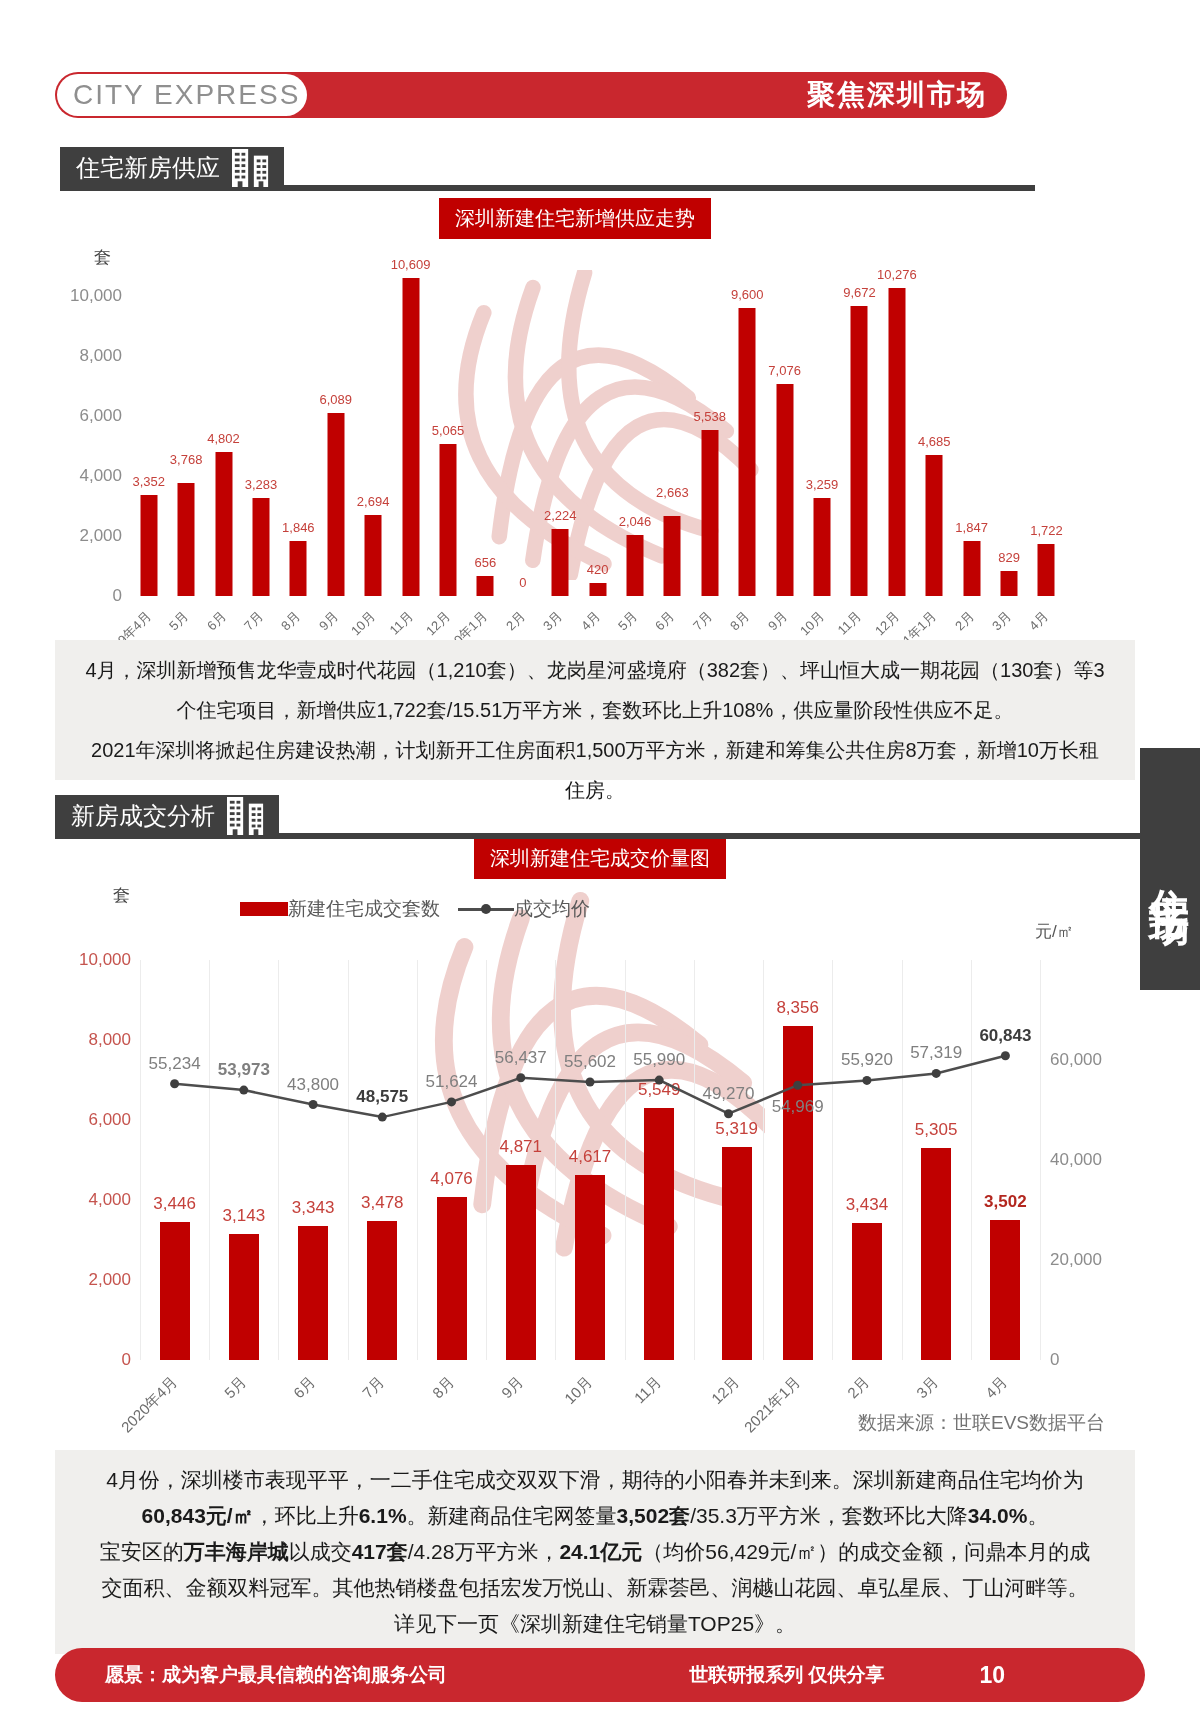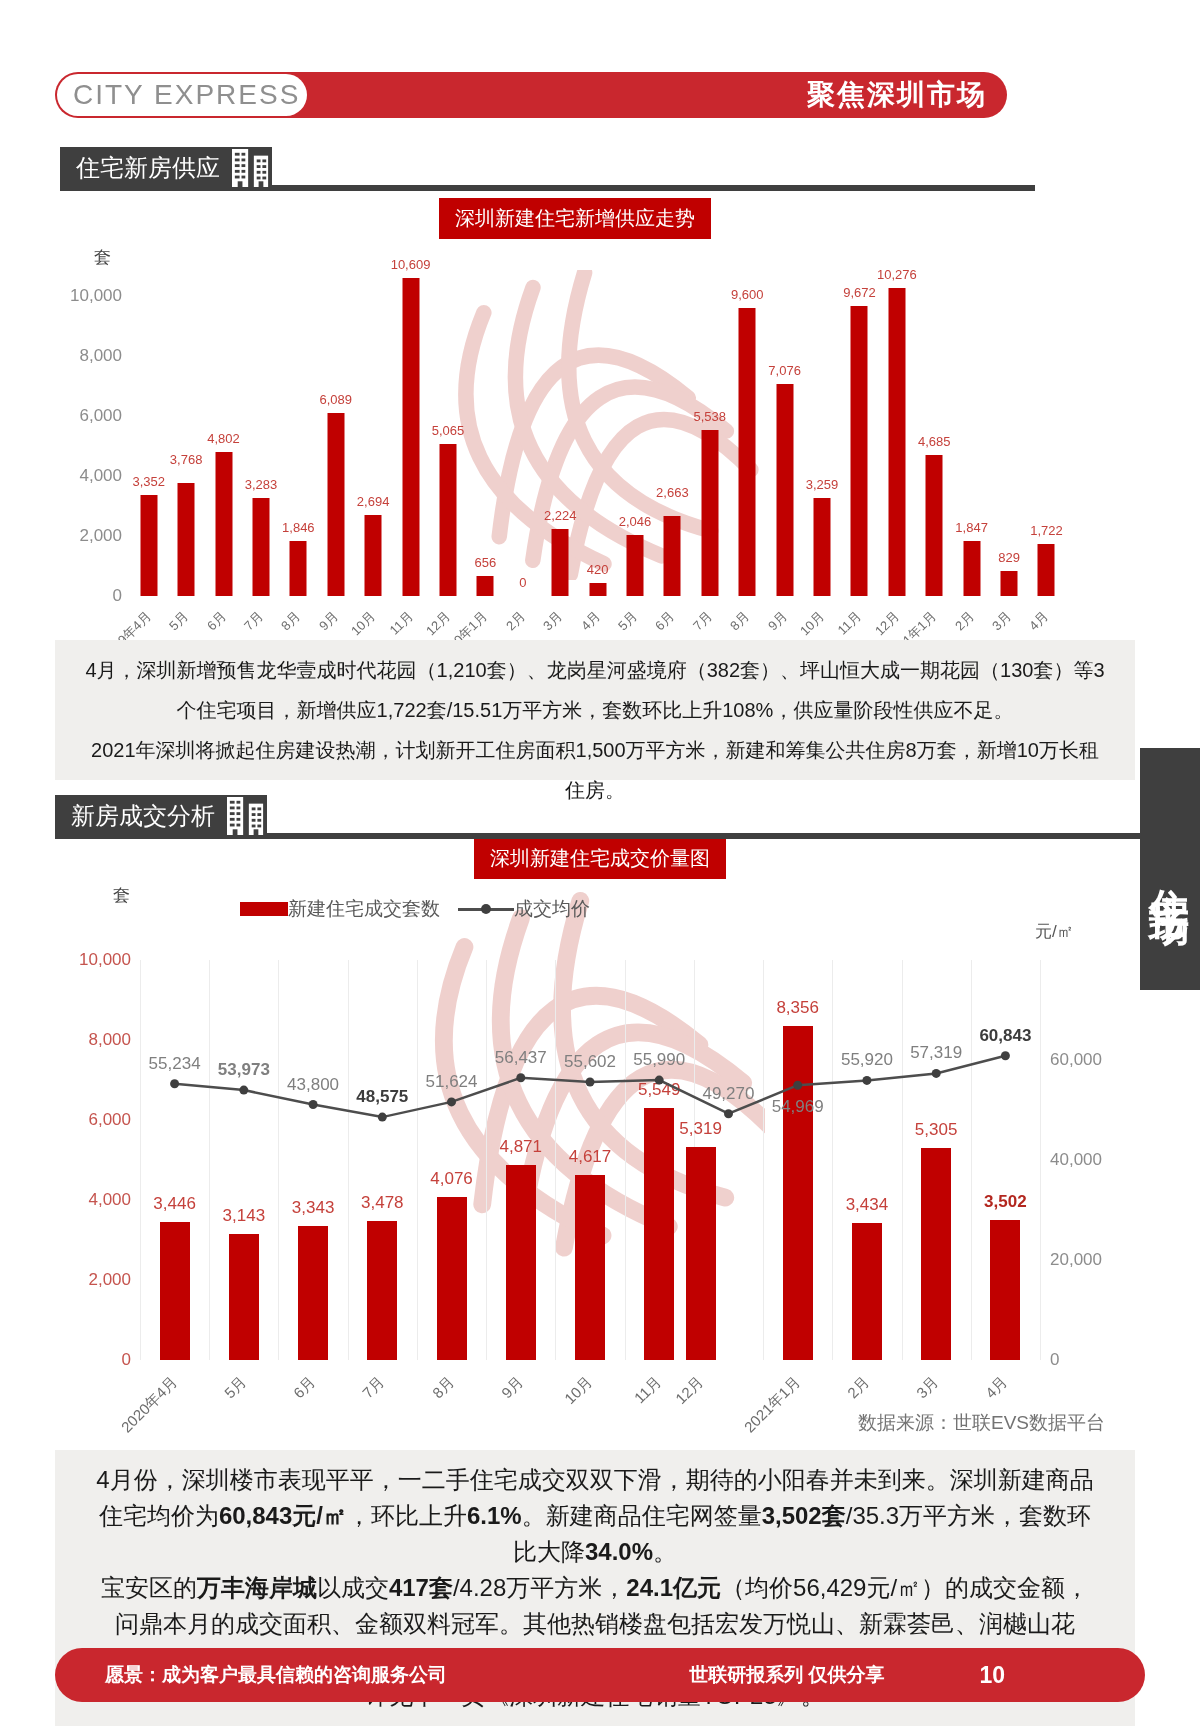--- a/index.html
+++ b/index.html
@@ -11,21 +11,21 @@
   body{background:#fff;font-family:"Liberation Sans","DejaVu Sans",sans-serif;}
   .page{position:relative;width:1200px;height:1735px;background:#fff;overflow:hidden;}
 
   
   .banner{position:absolute;left:55px;top:72px;width:952px;height:46px;background:var(--brand-red);border-radius:23px;}
   .brand-pill{position:absolute;left:2px;top:2px;width:250px;height:42px;background:#fff;border-radius:21px;display:flex;align-items:center;padding-left:16px;}
   .brand-pill span{font-size:28px;color:#8F8F8F;letter-spacing:2px;}
   .banner-title{position:absolute;right:20px;top:0;height:46px;line-height:46px;color:#fff;font-weight:bold;font-size:28px;letter-spacing:2px;}
 
   
-  .section-head{position:absolute;background:var(--dark-gray);color:#fff;height:42px;display:inline-flex;align-items:center;gap:10px;padding:0 0 0 16px;font-size:24px;z-index:6;justify-content:space-between;}
+  .section-head{position:absolute;background:var(--dark-gray);color:#fff;height:42px;display:inline-flex;align-items:center;gap:10px;padding:0 12px 0 16px;font-size:24px;z-index:6;justify-content:space-between;}
   .head1{left:60px;top:147px;}
   .head2{left:55px;top:795px;}
   .section-rule{position:absolute;height:6px;background:var(--dark-gray);z-index:5;}
   .rule1{left:60px;top:185px;width:975px;}
   .rule2{left:55px;top:833px;width:1085px;}
   .bld{display:block;}
 
   
   .badge{position:absolute;left:50%;transform:translateX(-50%);background:var(--badge-red);color:#fff;font-size:20px;padding:7px 16px;white-space:nowrap;z-index:4;}
 
@@ -75,21 +75,21 @@
 
   .watermark{position:absolute;z-index:1;}
   .wm1{left:330px;top:72px;}
   .wm2{left:330px;top:48px;}
 
   .source{position:absolute;right:40px;top:572px;font-size:19px;color:#737373;z-index:4;}
 
   
   .graybox{position:absolute;background:var(--commentary-bg);color:#1A1A1A;z-index:4;}
   .box1{left:55px;top:640px;width:1080px;height:140px;padding:10px 30px;font-size:20px;line-height:40px;overflow:visible;}
-  .box2{left:55px;top:1450px;width:1080px;padding:12px 38px;font-size:24px;line-height:36px;}
+  .box2{left:55px;top:1450px;width:1080px;padding:12px 38px;font-size:21px;line-height:36px;}
   .graybox p{margin:0;text-align:center;}
 
   
   .side-tab{position:absolute;left:1140px;top:748px;width:60px;height:242px;background:var(--dark-gray);color:#fff;display:flex;align-items:center;justify-content:center;z-index:7;}
   .side-tab span{writing-mode:vertical-rl;text-orientation:upright;font-size:40px;font-weight:bold;letter-spacing:6px;}
 
   
   .footer{position:absolute;left:55px;top:1648px;width:1090px;height:54px;background:var(--brand-red);border-radius:27px;display:flex;align-items:center;color:#fff;font-weight:bold;z-index:6;}
   .f-vision{margin-left:50px;font-size:19px;}
   .f-series{margin-left:auto;font-size:19px;}
@@ -442,21 +442,21 @@
         <div class="col2" style="left: 415.385px; width: 69.2308px;">
           <div class="bar2" style="height: 184.68px;"></div>
           <span class="blab2" style="bottom: 192.68px;">4,617</span>
           <div class="xl2"><span>10月</span></div>
         </div>
         <div class="col2" style="left: 484.615px; width: 69.2308px;">
           <div class="bar2" style="height: 251.84px;"></div>
           <span class="blab2" style="bottom: 259.84px;">5,549</span>
           <div class="xl2"><span>11月</span></div>
         </div>
-        <div class="col2" style="left: 526px; width: 69.2308px;">
+        <div class="col2" style="left: 562px; width: 69.2308px;">
           <div class="bar2" style="height: 212.76px;"></div>
           <span class="blab2" style="bottom: 220.76px;">5,319</span>
           <div class="xl2"><span>12月</span></div>
         </div>
         <div class="col2" style="left: 623.077px; width: 69.2308px;">
           <div class="bar2" style="height: 334.24px;"></div>
           <span class="blab2" style="bottom: 342.24px;">8,356</span>
           <div class="xl2"><span>2021年1月</span></div>
         </div>
         <div class="col2" style="left: 692.308px; width: 69.2308px;">

